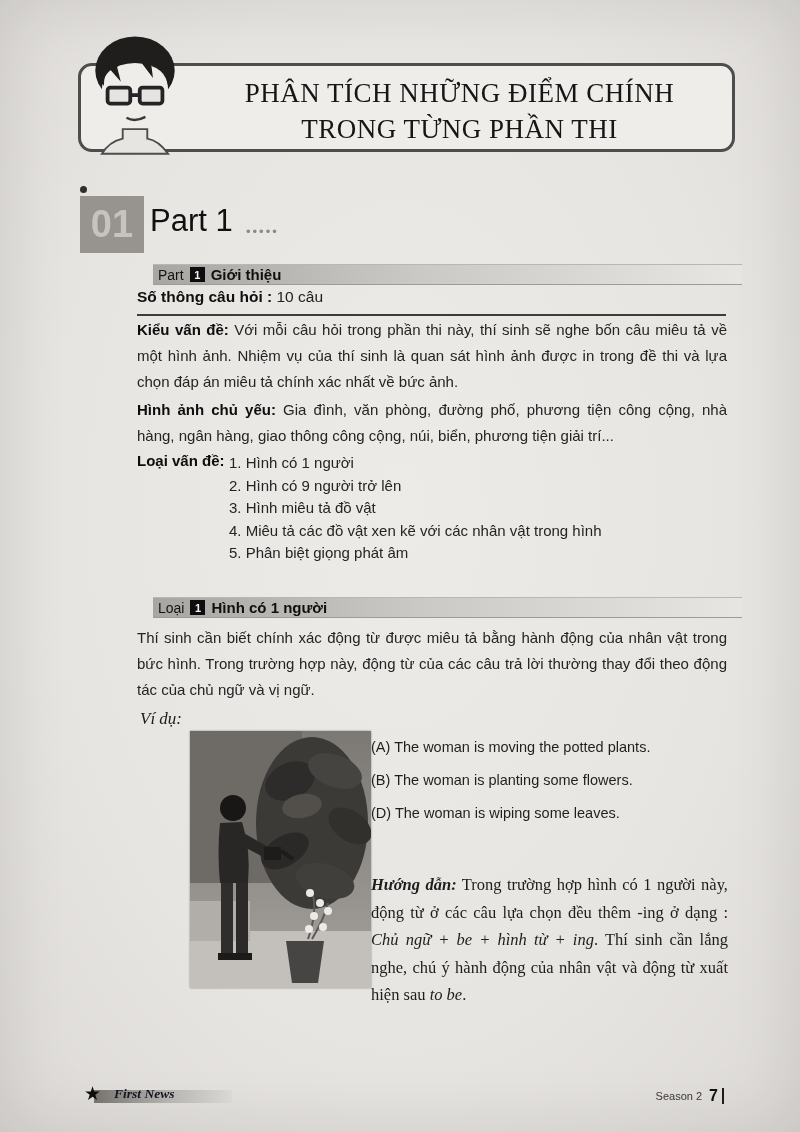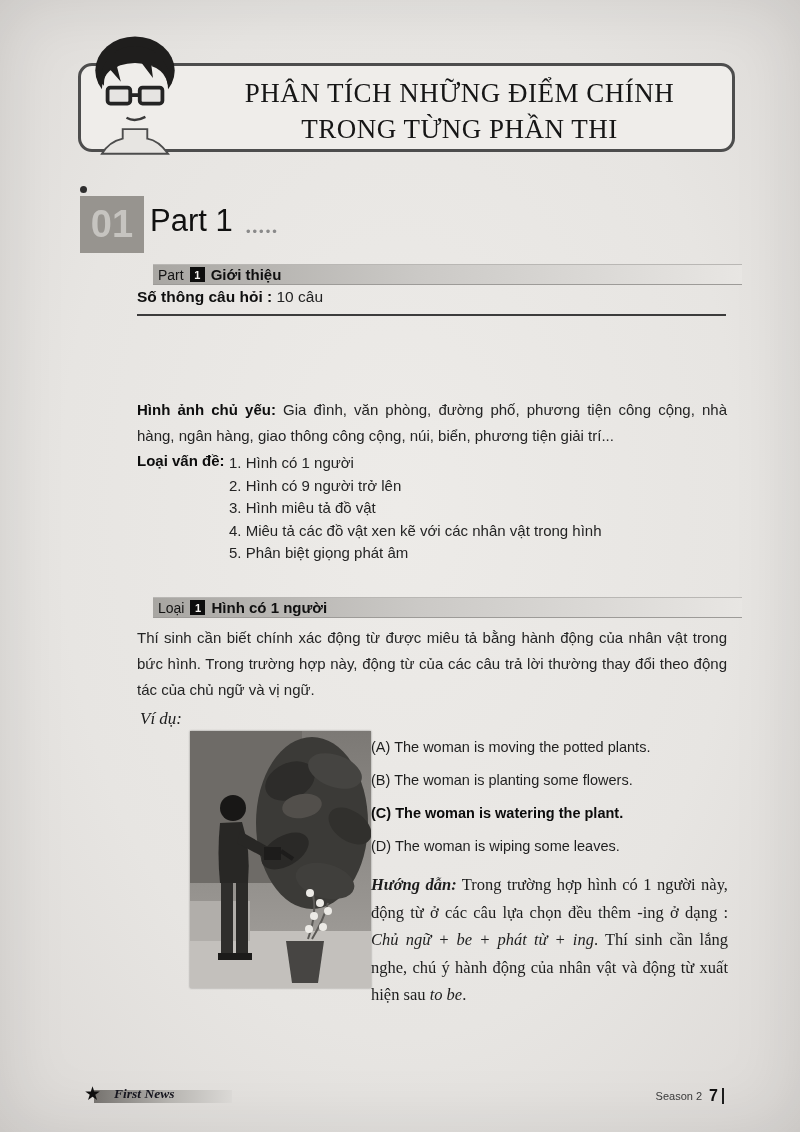--- a/index.html
+++ b/index.html
@@ -137,20 +137,23 @@
     <span class="bar-prefix">Part</span>
     <span class="bar-badge">1</span>
     <span class="bar-label">Giới thiệu</span>
   </div>
 
   <div class="count-row">
     <b>Số thông câu hỏi :</b>
     <span>10 câu</span>
   </div>
 
+  <div class="para" style="top:317px;">
+    <b>Kiểu vấn đề:</b><span> Với mỗi câu hỏi trong phần thi này, thí sinh sẽ nghe bốn câu miêu tả về một hình ảnh. Nhiệm vụ của thí sinh là quan sát hình ảnh được in trong đề thi và lựa chọn đáp án miêu tả chính xác nhất về bức ảnh.</span>
+  </div>
 
   <div class="para" style="top:397px;">
     <b>Hình ảnh chủ yếu:</b><span> Gia đình, văn phòng, đường phố, phương tiện công cộng, nhà hàng, ngân hàng, giao thông công cộng, núi, biển, phương tiện giải trí...</span>
   </div>
 
   <div class="loai-block">
     <div class="loai-label">Loại vấn đề:</div>
     <div class="loai-items">
       <div>1. Hình có 1 người</div>
       <div>2. Hình có 9 người trở lên</div>
@@ -216,32 +219,28 @@
 
   <div class="options">
     <div class="option-row">
       <span>(A)</span>
       <span>The woman is moving the potted plants.</span>
     </div>
     <div class="option-row">
       <span>(B)</span>
       <span>The woman is planting some flowers.</span>
     </div>
-    <div class="option-row bold">
-      <span>(C)</span>
-      <span>The woman is watering the plant.</span>
-    </div>
     <div class="option-row">
       <span>(D)</span>
       <span>The woman is wiping some leaves.</span>
     </div>
   </div>
 
   <div class="guidance">
-    <span class="g-label">Hướng dẫn:</span><span> Trong trường hợp hình có 1 người này, động từ ở các câu lựa chọn đều thêm -ing ở dạng : </span><span class="g-italic">Chủ ngữ + be + phát từ + ing</span><span>. Thí sinh cần lắng nghe, chú ý hành động của nhân vật và động từ xuất hiện sau </span><span class="g-italic">to be</span><span>.</span>
+    <span class="g-label">Hướng dẫn:</span><span> Trong trường hợp hình có 1 người này, động từ ở các câu lựa chọn đều thêm -ing ở dạng : </span><span class="g-italic">Chủ ngữ + be + hình từ + ing</span><span>. Thí sinh cần lắng nghe, chú ý hành động của nhân vật và động từ xuất hiện sau </span><span class="g-italic">to be</span><span>.</span>
   </div>
 
   <div class="footer-logo">
     <div class="logo-bar"></div>
     <span class="logo-star">★</span>
     <span class="logo-text">First News</span>
   </div>
   <div class="footer-right">
     <span class="season">Season 2</span>
     <span class="pagenum">7</span>

